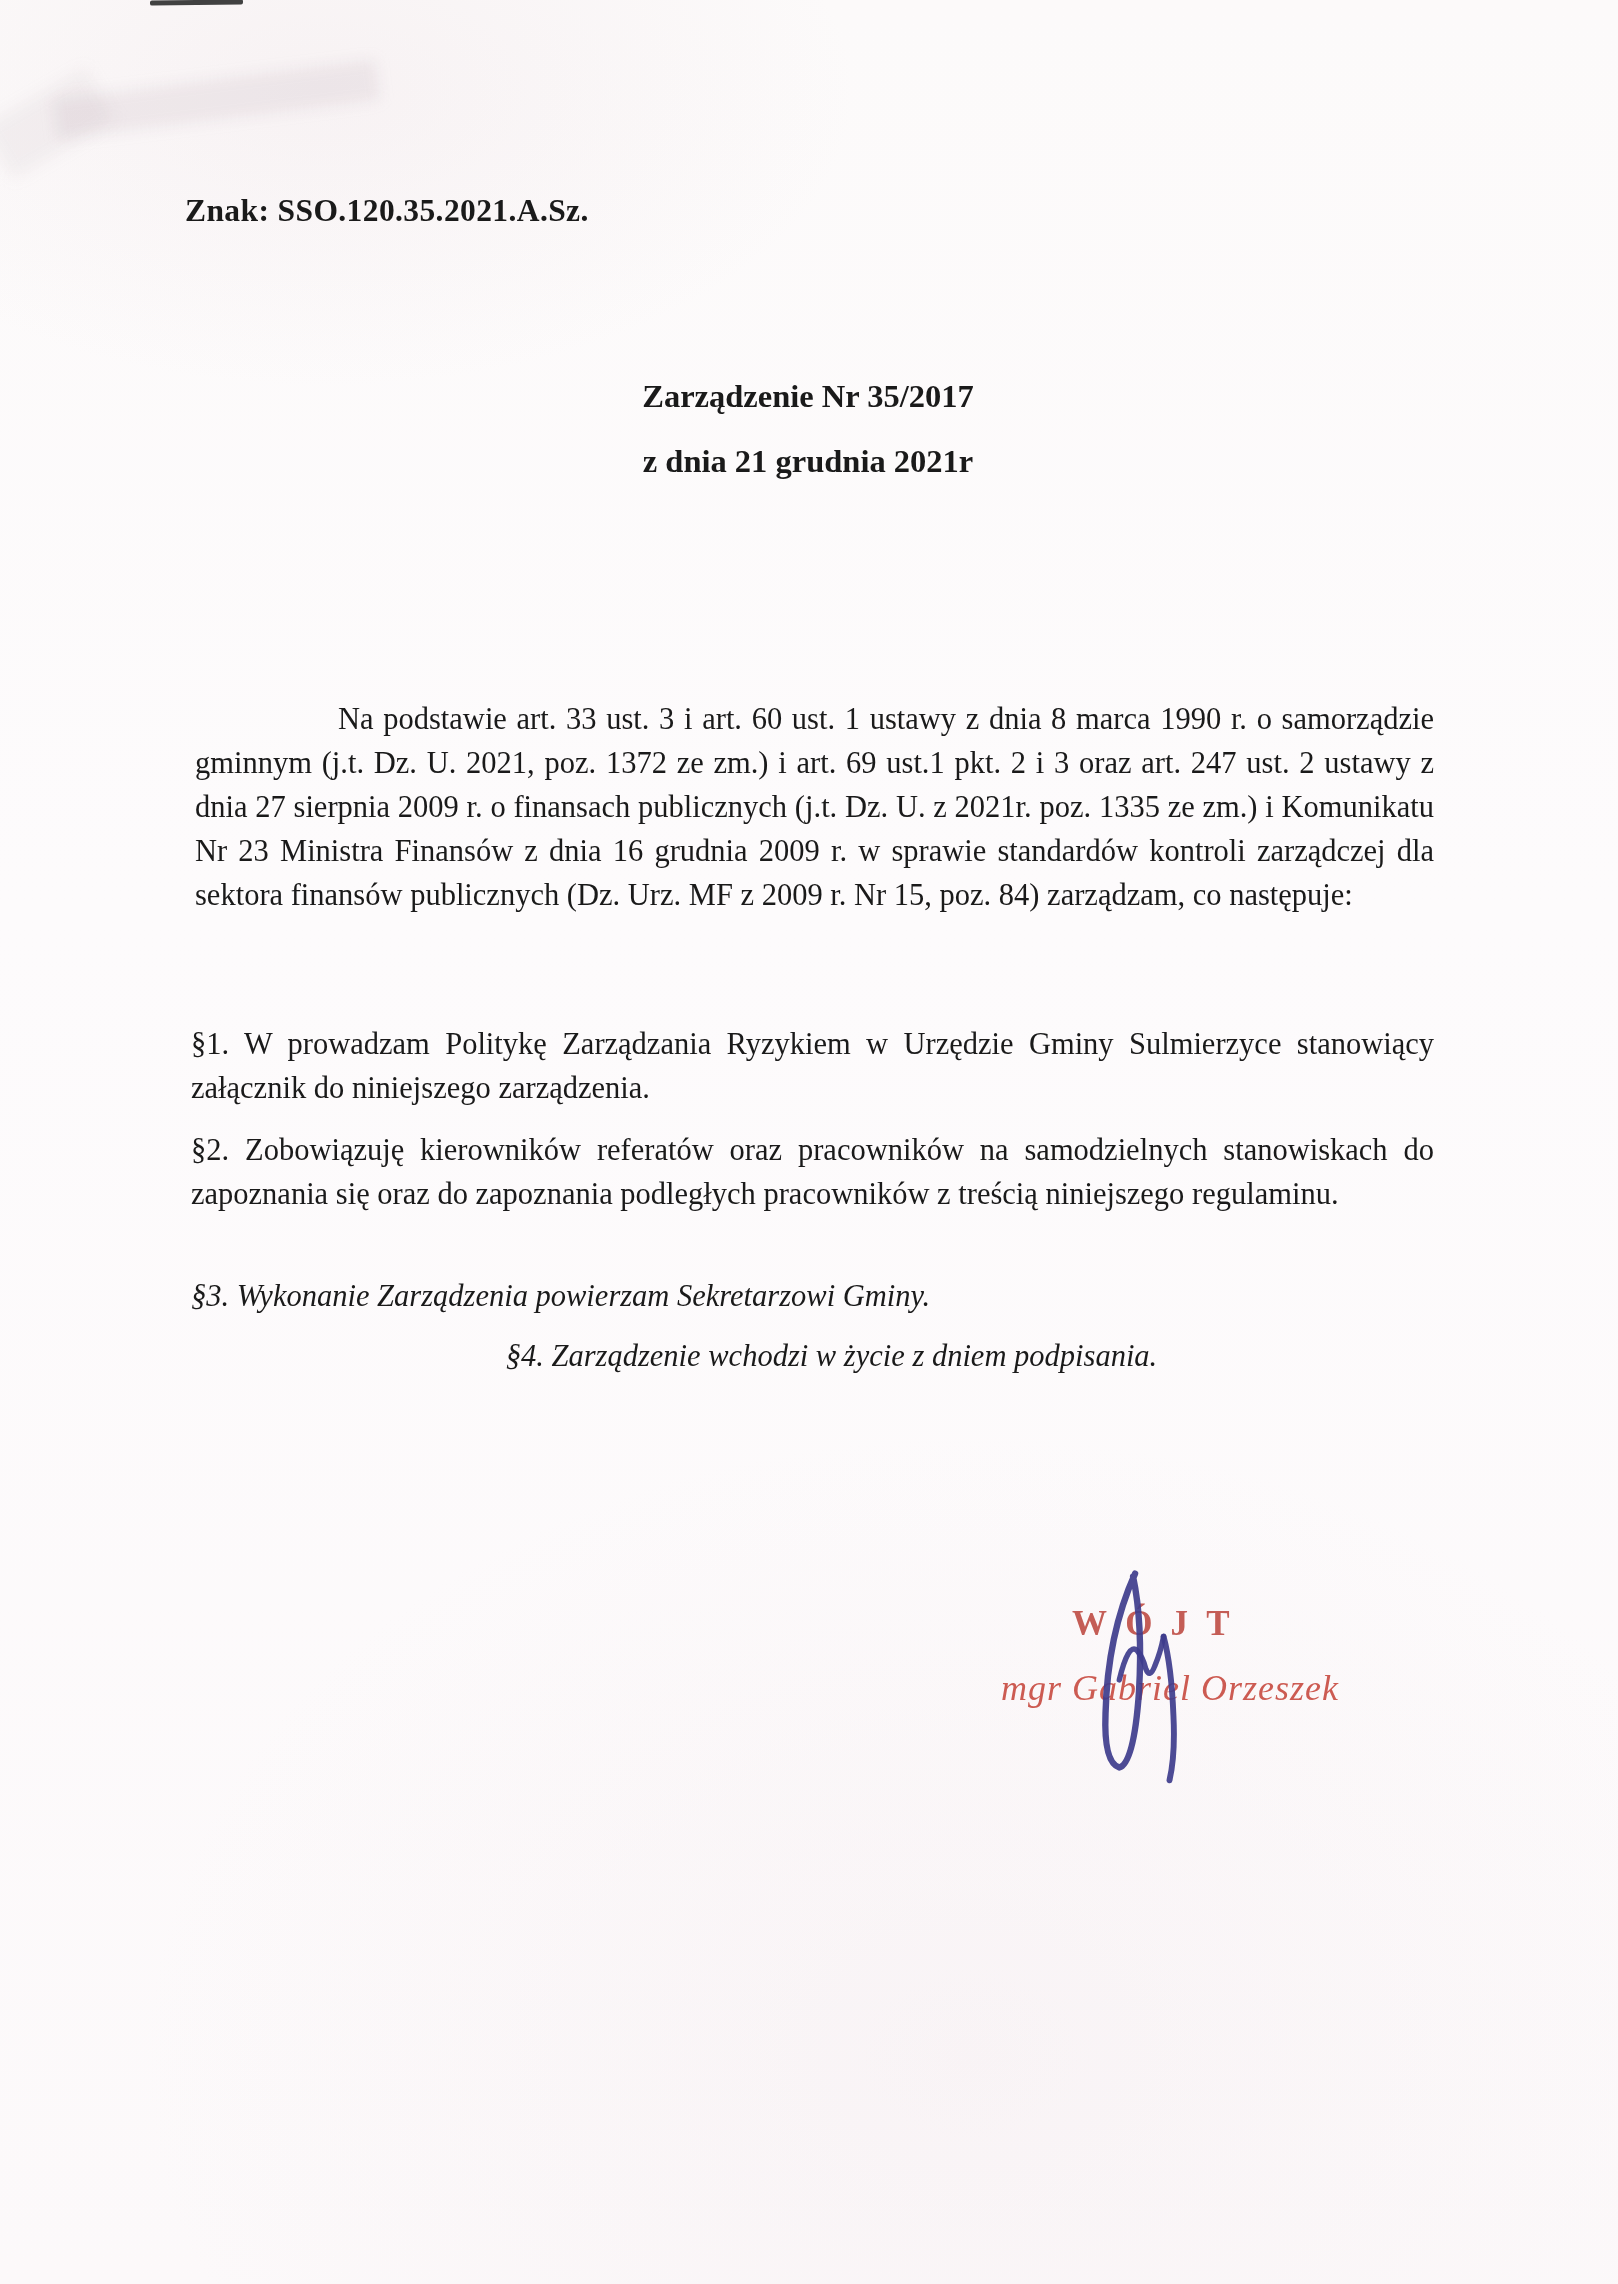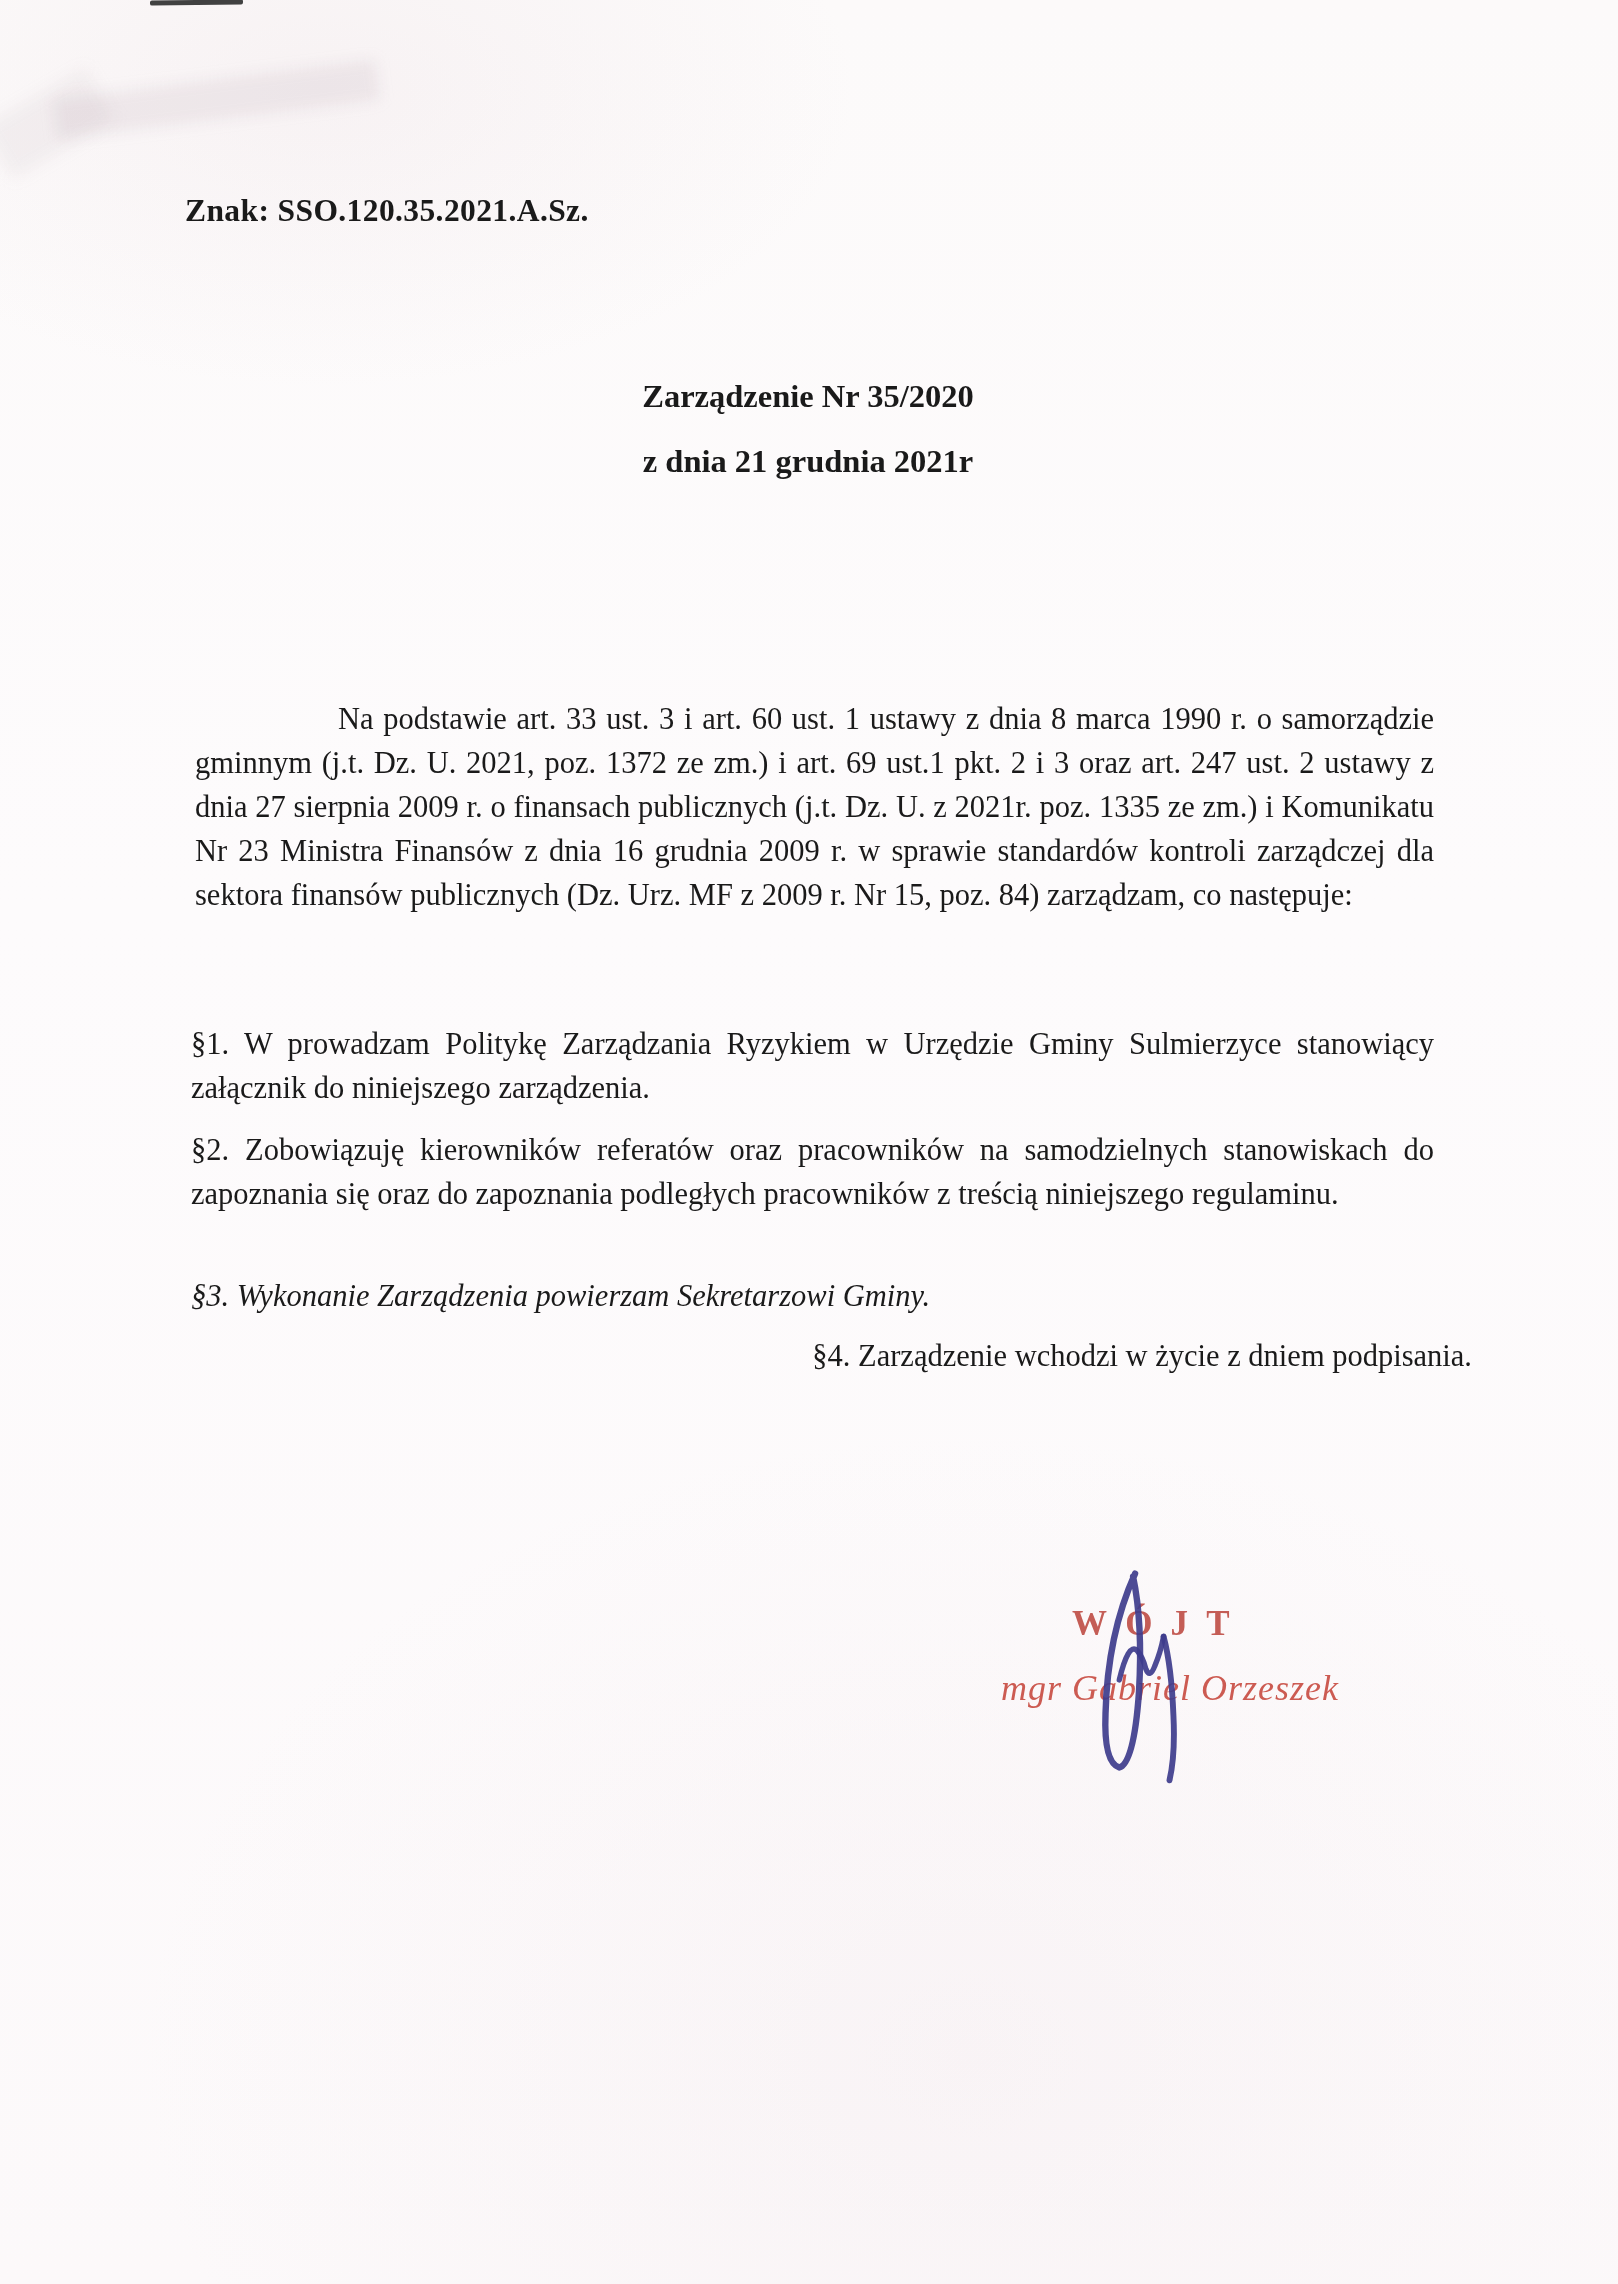--- a/index.html
+++ b/index.html
@@ -88,21 +88,21 @@
     left: 186px;
     width: 1243px;
     font-size: 30.5px;
     line-height: 44px;
     text-align: justify;
     margin: 5px;
   }
   .section-1 { top: 1017px; }
   .section-2 { top: 1123px; }
   .section-3 { top: 1269px; width: 1281px; text-align: left; font-style: italic; }
-  .section-4 { top: 1329px; width: 1281px; text-align: right; }
+  .section-4 { top: 1329px; width: 1281px; text-align: center; font-style: italic; }
 
   
   .stamp-title {
     position: absolute;
     left: 1072px; top: 1604px;
     font-size: 35px;
     font-weight: bold;
     letter-spacing: 0.52em;
     color: #c05049;
     opacity: 0.92;
@@ -128,21 +128,21 @@
 
 <div class="page">
 
   <div class="artifact-top-bar"></div>
   <div class="artifact-smudge-1"></div>
   <div class="artifact-smudge-2"></div>
 
   <div class="reference">Znak: SSO.120.35.2021.A.Sz.</div>
 
   <div class="title-block">
-    <span class="title-line">Zarządzenie Nr 35/2020</span>
+    <span class="title-line">Zarządzenie Nr 35/2017</span>
     <span class="title-line">z dnia 21 grudnia 2021r</span>
   </div>
 
   <p class="preamble">Na podstawie art. 33 ust. 3 i art. 60 ust. 1 ustawy z dnia 8 marca 1990 r. o samorządzie gminnym (j.t. Dz. U. 2021, poz. 1372 ze zm.) i art. 69 ust.1 pkt. 2 i 3 oraz art. 247 ust. 2 ustawy z dnia 27 sierpnia 2009 r. o finansach publicznych (j.t. Dz. U. z 2021r. poz. 1335 ze zm.) i Komunikatu Nr 23 Ministra Finansów z dnia 16 grudnia 2009 r. w sprawie standardów kontroli zarządczej dla sektora finansów publicznych (Dz. Urz. MF z 2009 r. Nr 15, poz. 84) zarządzam, co następuje:</p>
 
   <p class="section section-1">§1. W prowadzam Politykę Zarządzania Ryzykiem w Urzędzie Gminy Sulmierzyce stanowiący załącznik do niniejszego zarządzenia.</p>
   <p class="section section-2">§2. Zobowiązuję kierowników referatów oraz pracowników na samodzielnych stanowiskach do zapoznania się oraz do zapoznania podległych pracowników z treścią niniejszego regulaminu.</p>
   <p class="section section-3">§3. Wykonanie Zarządzenia powierzam Sekretarzowi Gminy.</p>
   <p class="section section-4">§4. Zarządzenie wchodzi w życie z dniem podpisania.</p>
 

